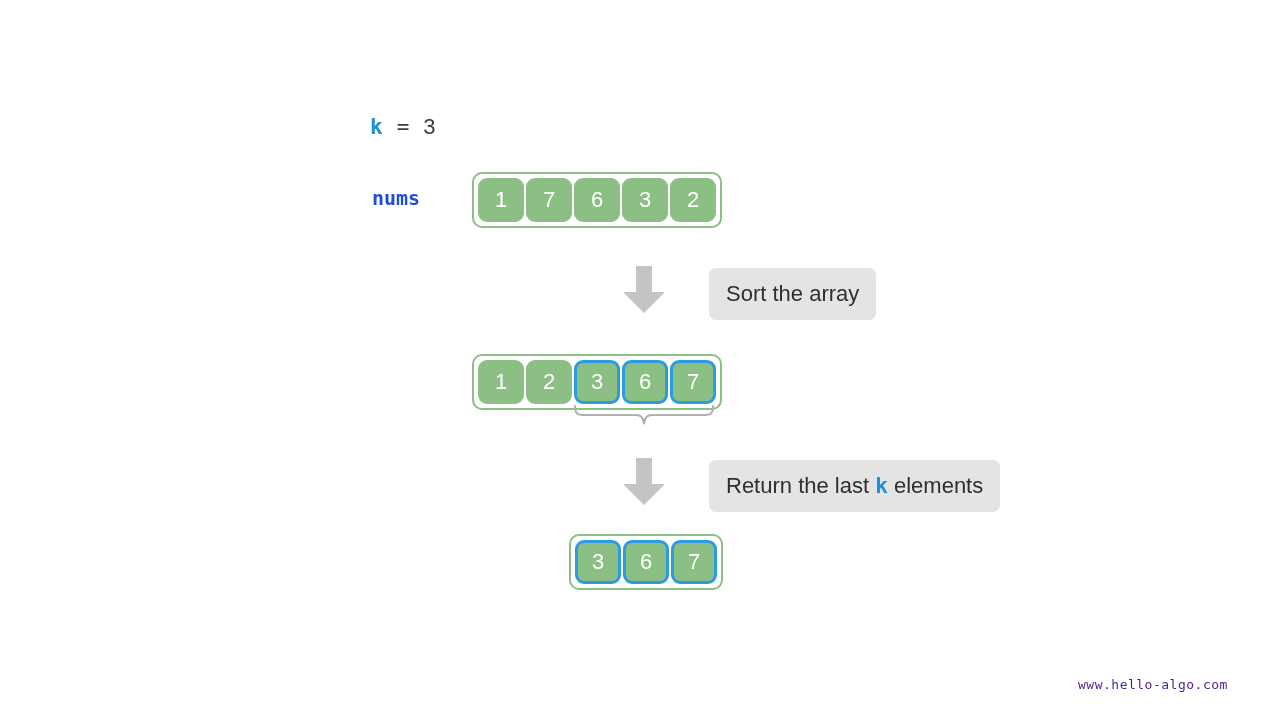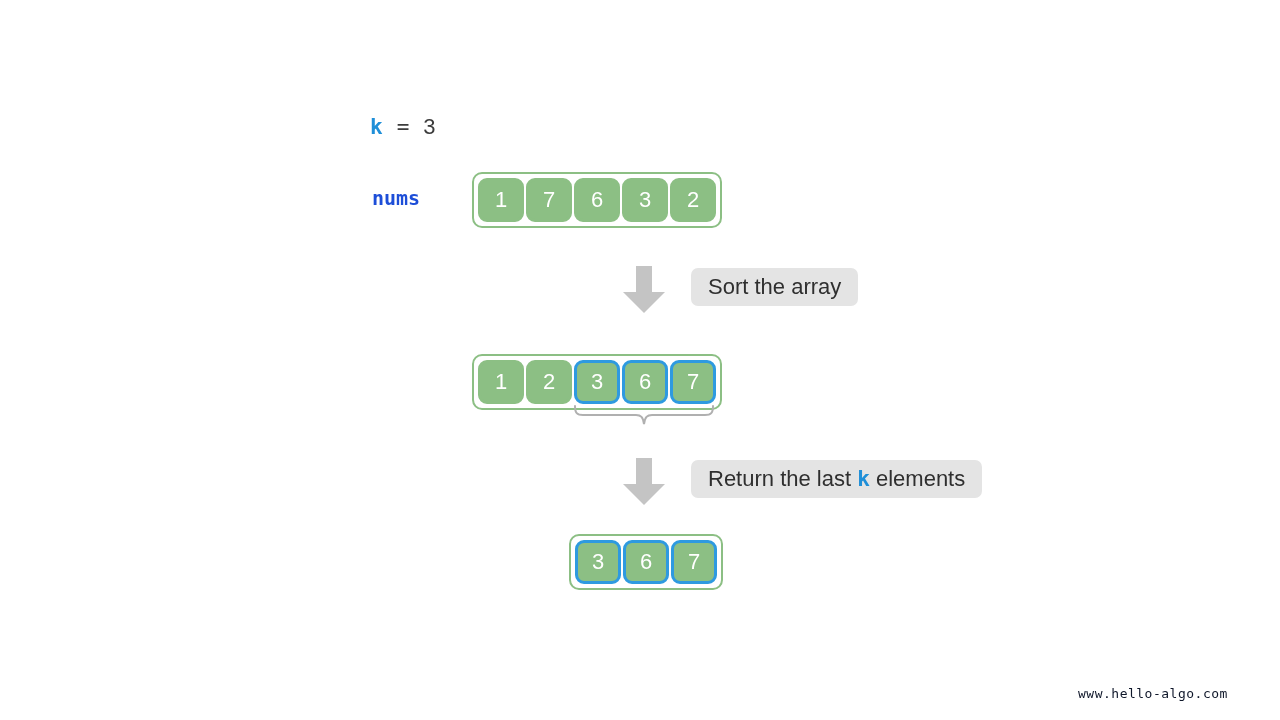--- a/index.html
+++ b/index.html
@@ -94,25 +94,26 @@
   }
 
   
   .note {
     box-sizing: border-box;
     background: #e4e4e4;
     border-radius: 7px;
     color: #2f2f2f;
     font-family: "Liberation Sans", sans-serif;
     font-size: 22px;
-    padding: 7px 17px;
+    padding: 14px 17px;
     display: flex;
     align-items: center;
     white-space: pre;
     line-height: 1.1;
+    margin-left: 18px;
   }
   .note .kvar {
     color: #1f8fd8;
     font-family: "DejaVu Sans Mono", "Liberation Mono", monospace;
     font-weight: bold;
     font-size: 21px;
   }
 
   #note-sort   { left: 691px; top: 268px; }
   #note-return { left: 691px; top: 460px; }
@@ -120,25 +121,24 @@
   #arrow-1 { left: 621px; top: 266px; }
   #arrow-2 { left: 621px; top: 458px; }
 
   
   #brace { left: 570px; top: 404px; }
 
   
   #watermark {
     left: 1078px;
     top: 677px;
-    color: #0f172a;
+    color: #4c1d95;
     font-family: "DejaVu Sans Mono", "Liberation Mono", monospace;
     font-size: 13px;
     letter-spacing: 0.5px;
-    margin-top: 9px;
   }
 </style>
 </head>
 <body>
 
 <div class="abs" id="var-row">
   <span id="var-name">k</span>
   <span id="var-eq">=</span>
   <span id="var-value">3</span>
 </div>

